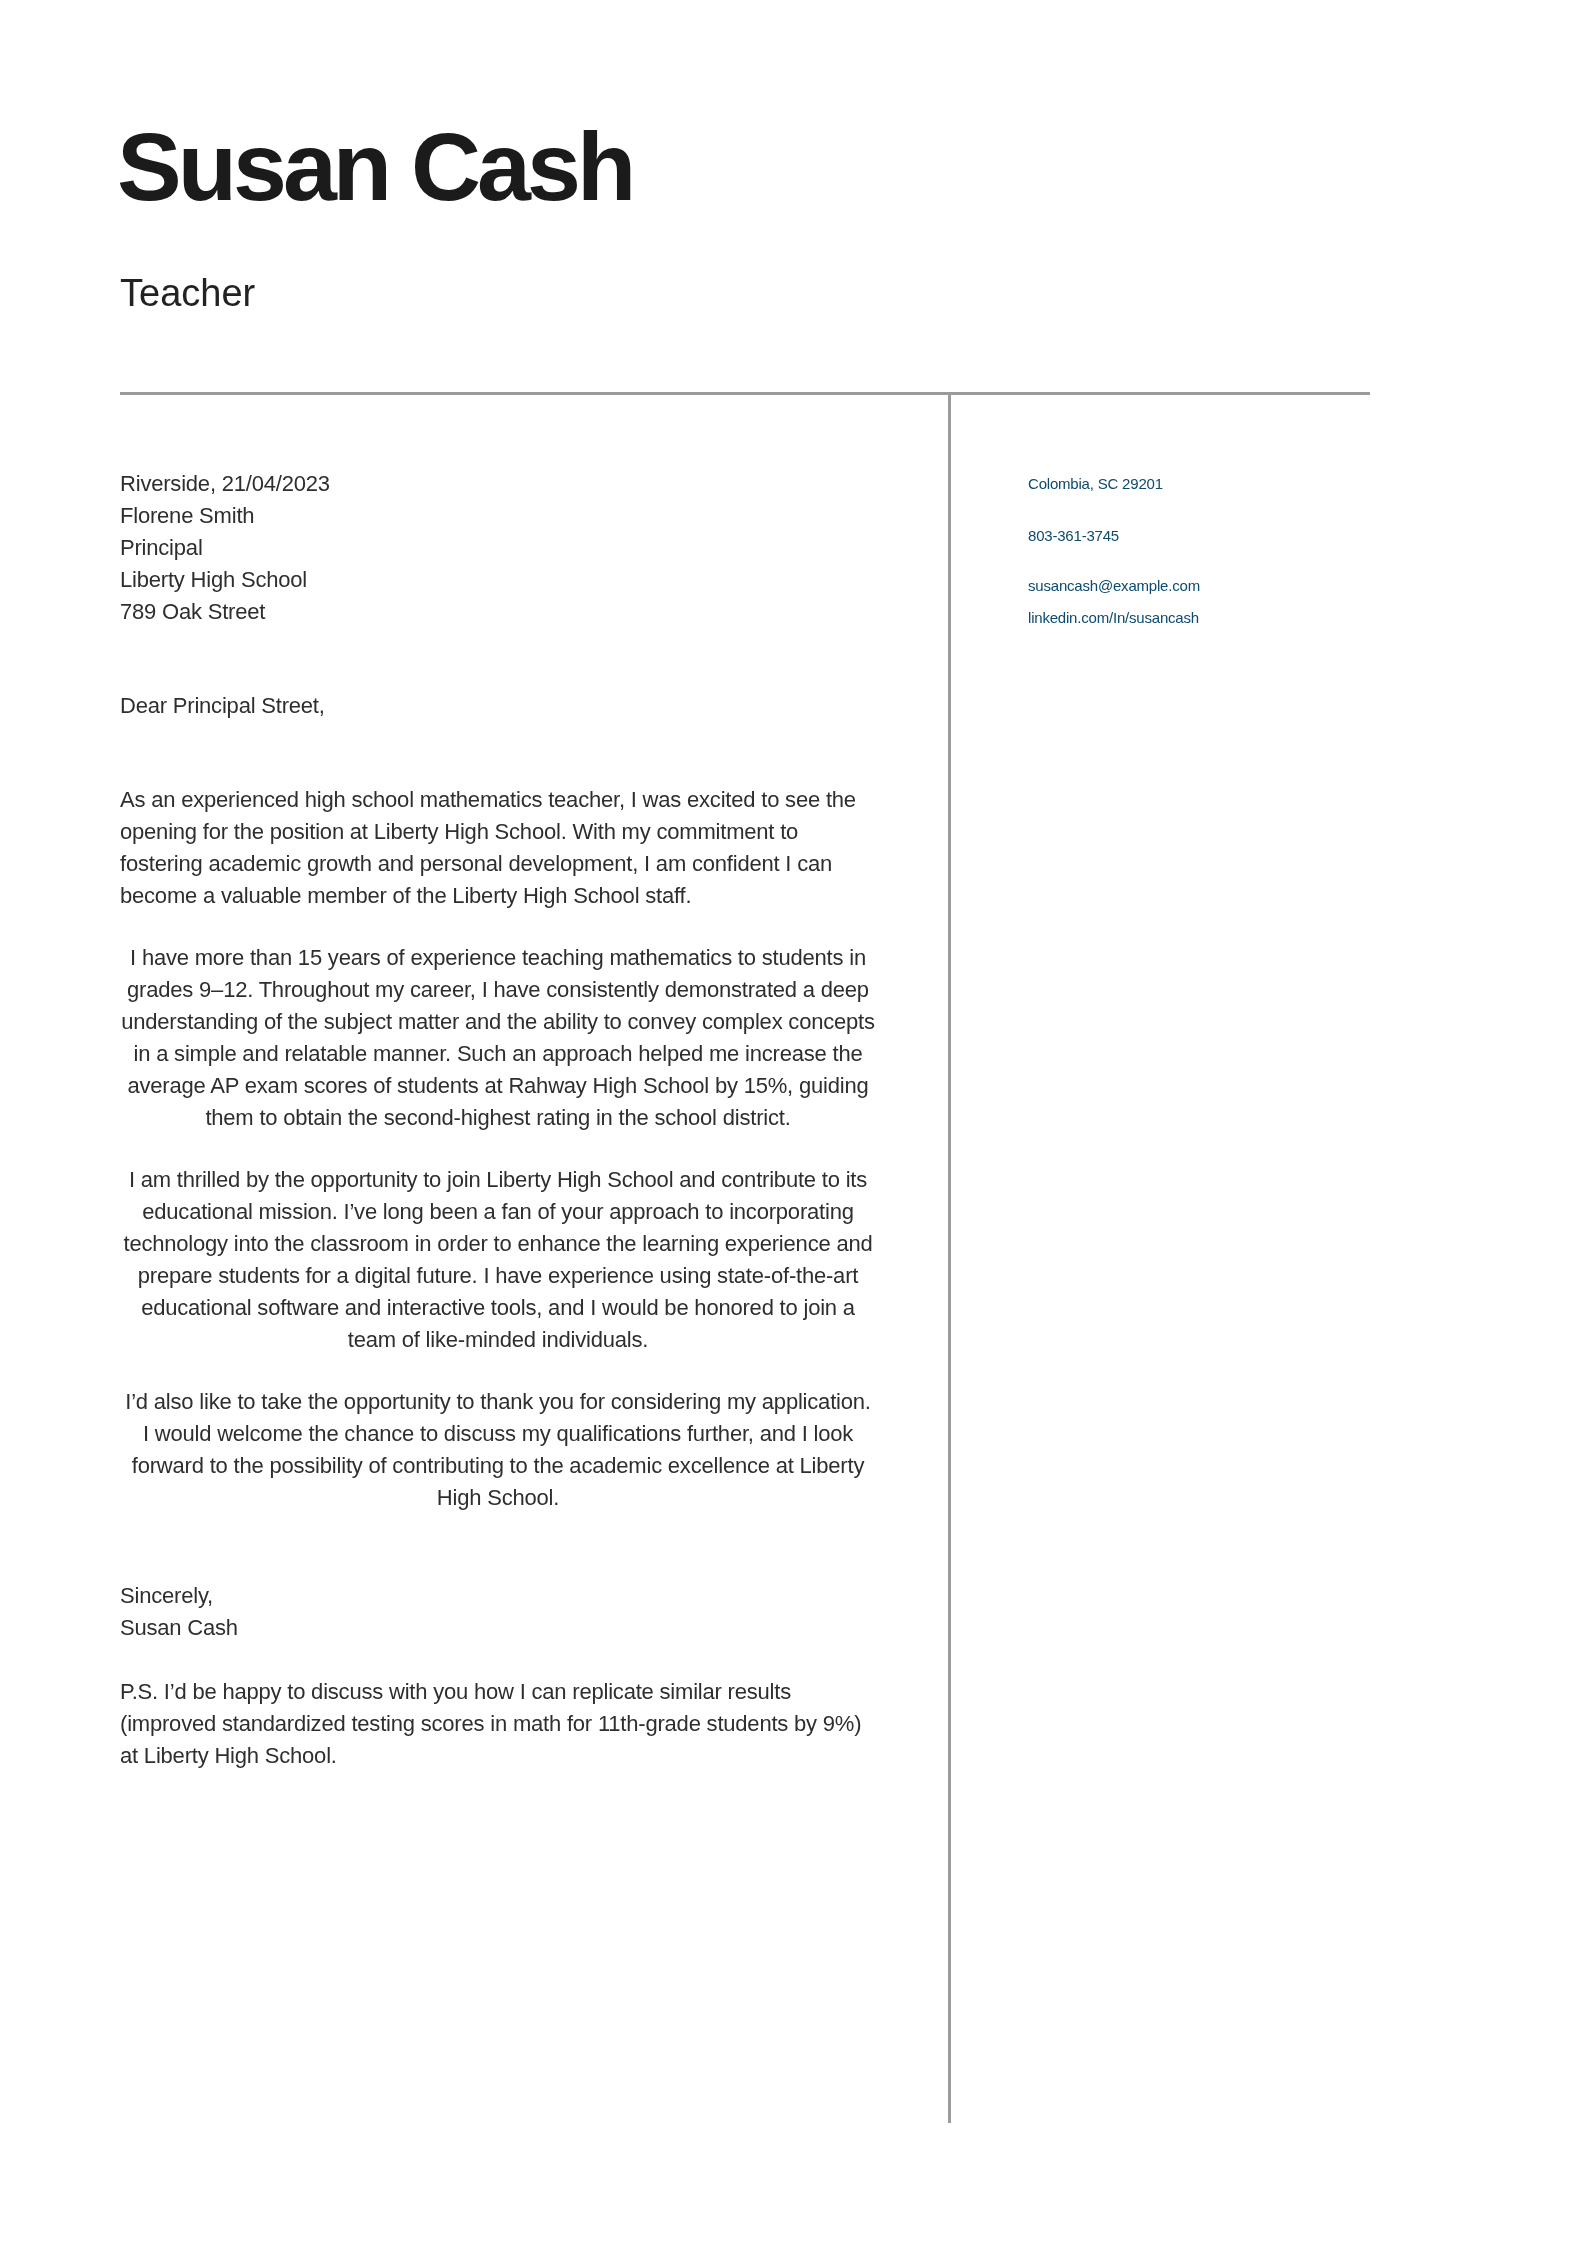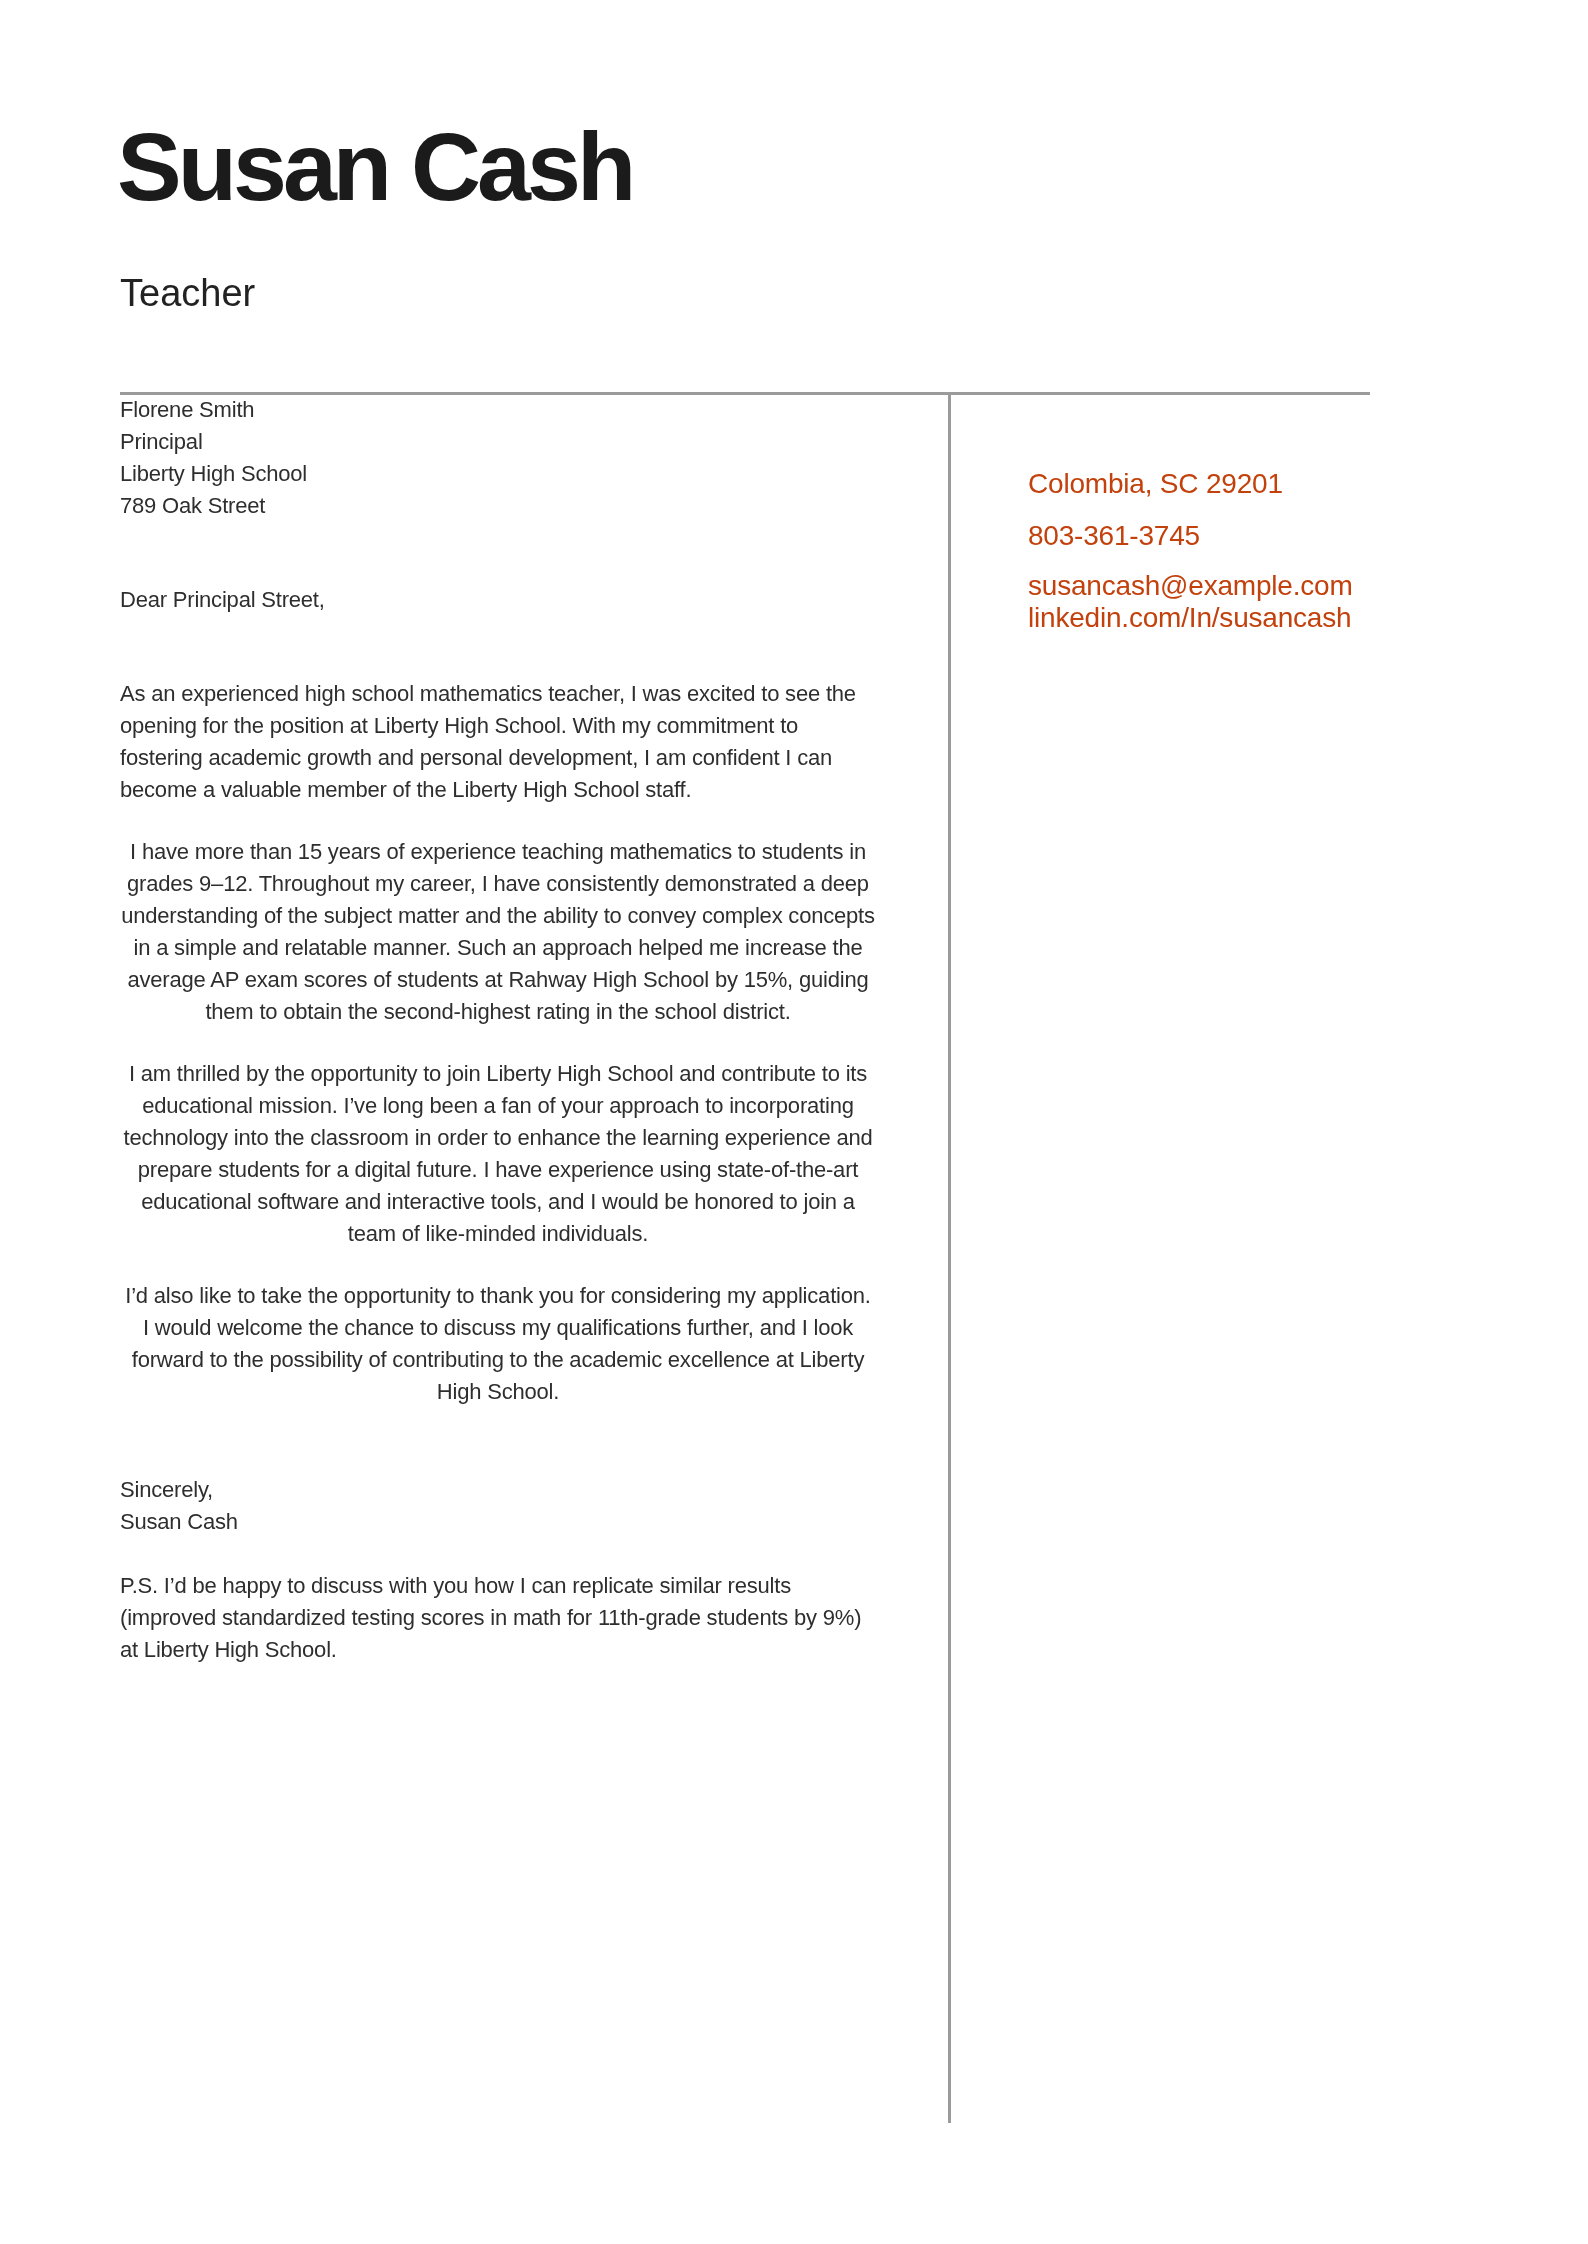--- a/index.html
+++ b/index.html
@@ -54,24 +54,24 @@
     font-size: 22px;
     line-height: 32px;
     letter-spacing: -0.2px;
     color: #2e2e2e;
   }
   .right-col {
     position: absolute;
     left: 1028px;
     top: 394px;
     width: 440px;
-    font-size: 28px;
+    font-size: 15px;
     line-height: 32px;
     letter-spacing: -0.2px;
-    color: #c2410c;
+    color: #0c4a6e;
   }
   .date-line { margin-top: 74px; }
   .recipient-block { }
   .salutation { margin-top: 62px; }
   .para-first { margin-top: 62px; }
   .para { margin-top: 30px; text-align: center; }
   .signature-block { margin-top: 66px; }
   .postscript { margin-top: 32px; }
   .contact-location { margin-top: 74px; }
   .contact-phone { margin-top: 20px; }
@@ -86,20 +86,21 @@
   <div class="person-name">Susan Cash</div>
 
   <div class="job-title">Teacher</div>
 
   <div class="hline" style="background: rgb(155, 155, 155);"></div>
 
   <div class="vline" style="background: rgb(155, 155, 155);"></div>
 
   <div class="left-col">
 
+    <div class="date-line">Riverside, 21/04/2023</div>
 
     <div class="recipient-block">
       <div>Florene Smith</div>
       <div>Principal</div>
       <div>Liberty High School</div>
       <div>789 Oak Street</div>
     </div>
 
     <div class="salutation">Dear Principal Street,</div>
 

